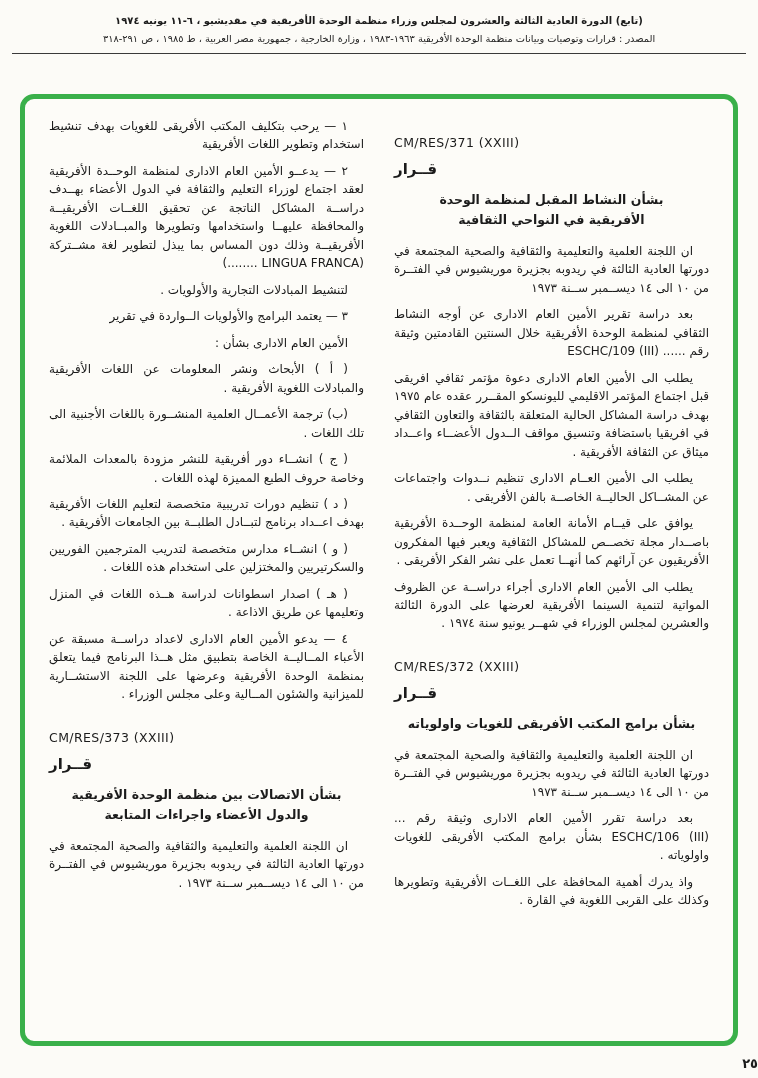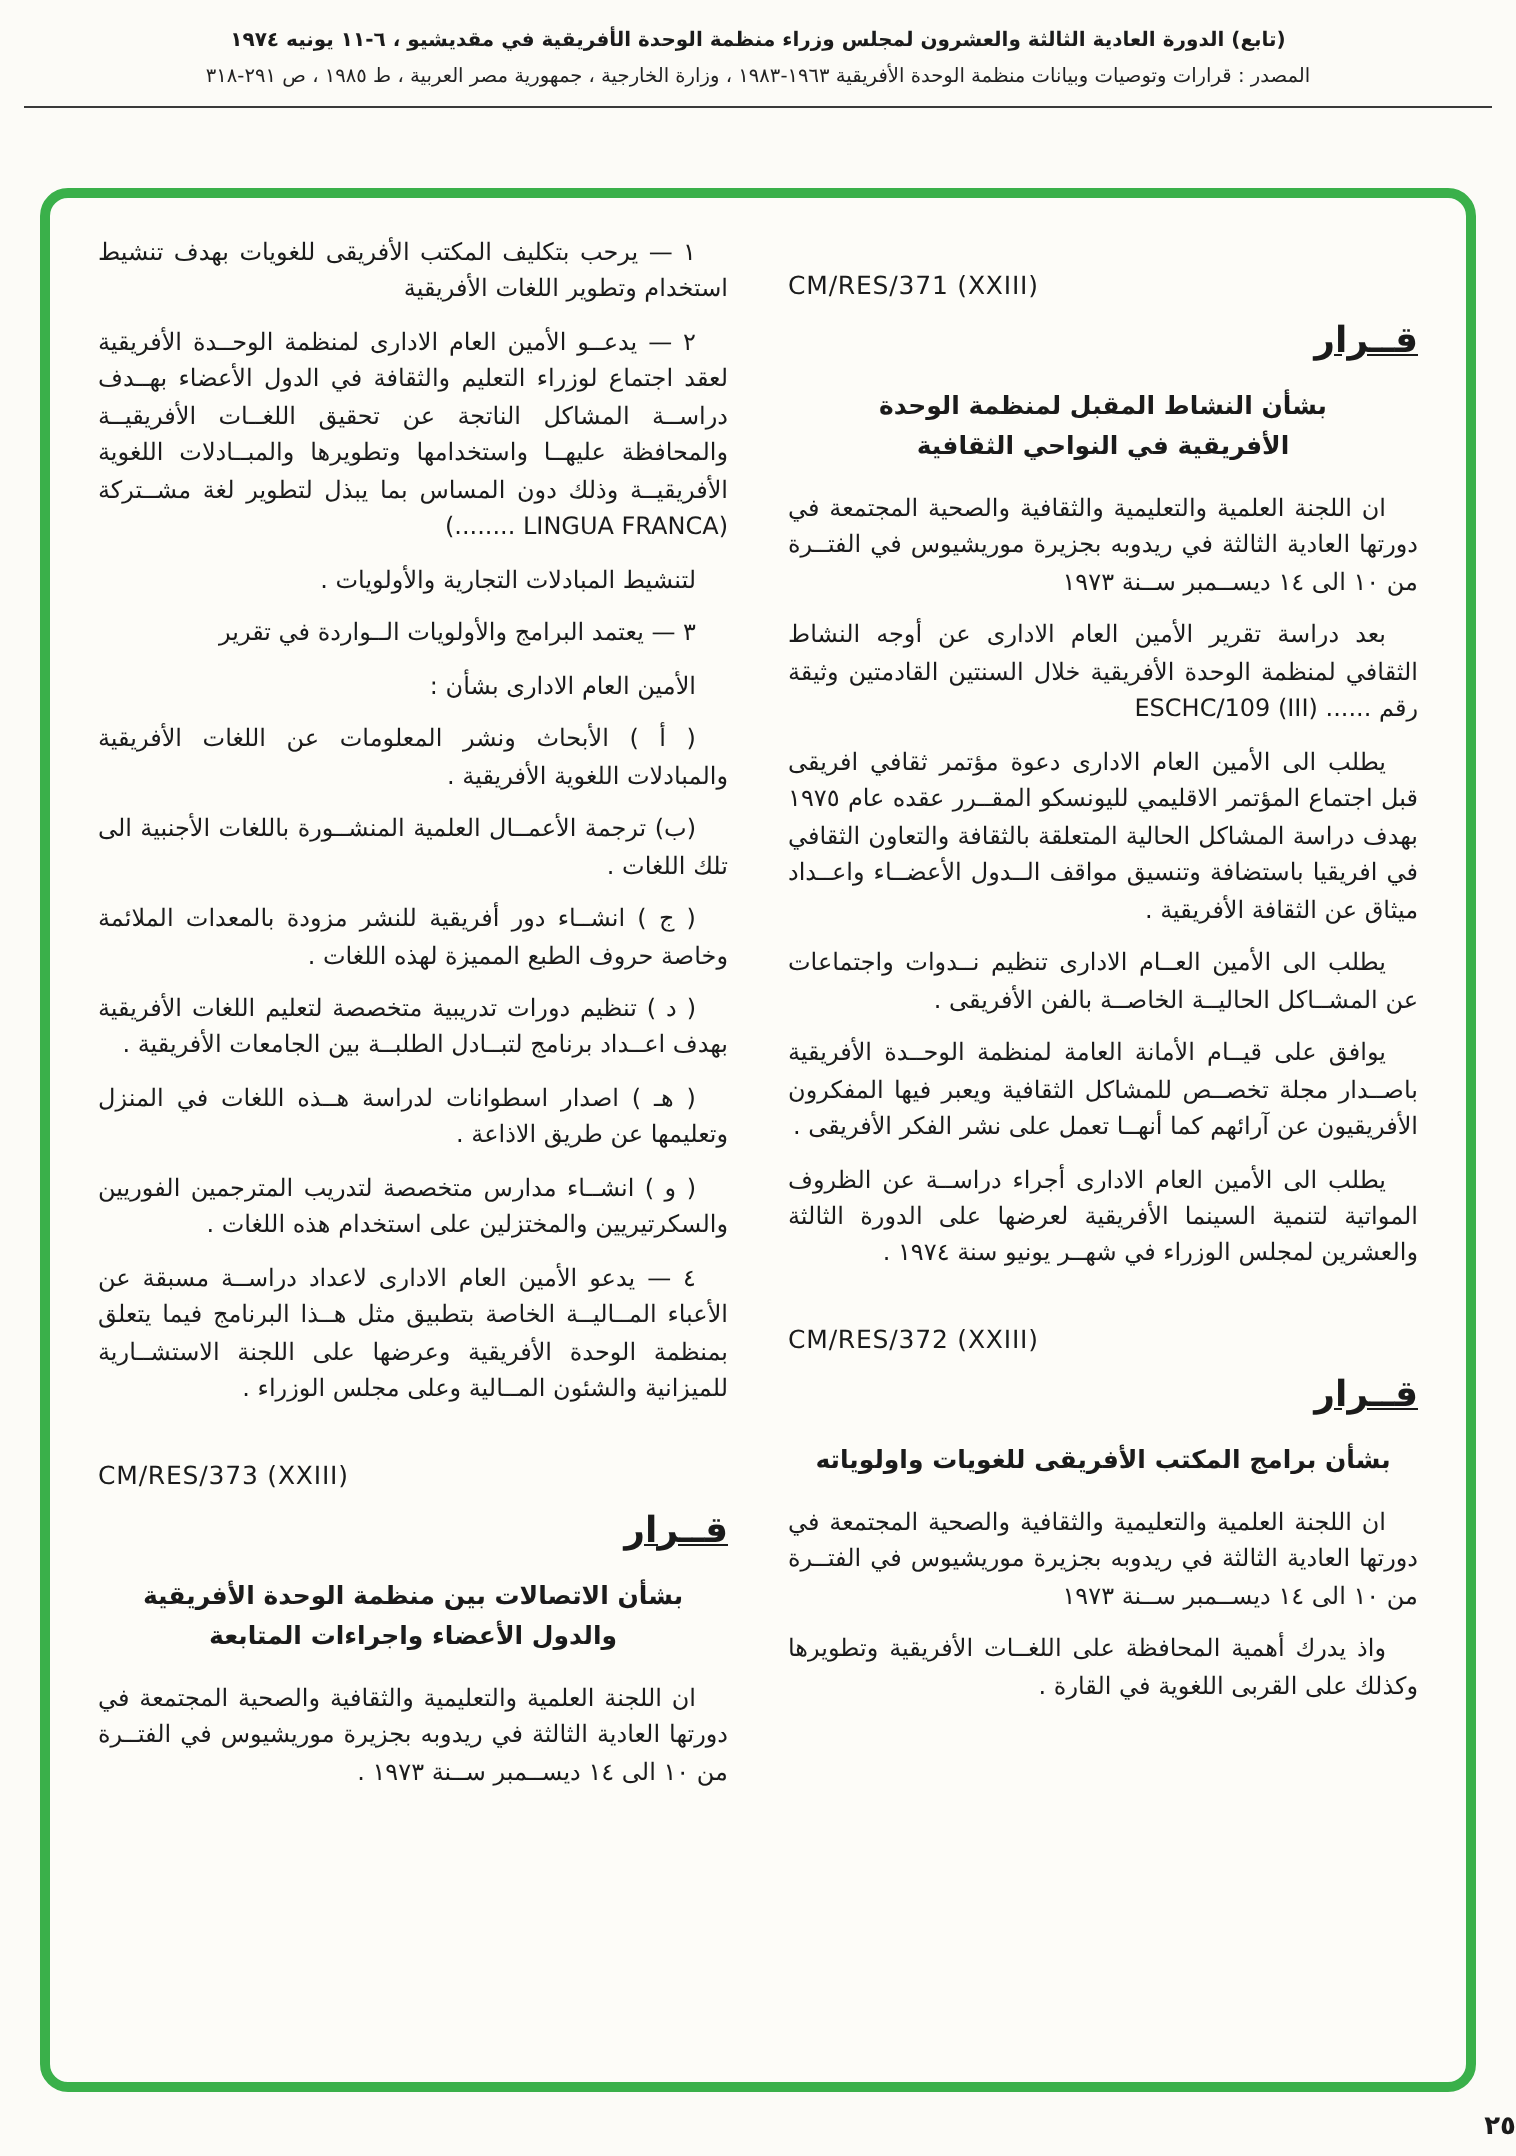--- a/index.html
+++ b/index.html
@@ -22,21 +22,21 @@
     border: 5px solid #3ab04a; border-radius: 14px;
     box-sizing: border-box;
     padding: 18px 24px 14px 24px;
     background: #fdfcf8;
     overflow: hidden;
   }
   .columns { display: flex; gap: 30px; height: 100%; }
   .col { flex: 1; min-width: 0; }
 
   .res-code { direction: ltr; text-align: left; font-size: 12.5px; letter-spacing: .4px; margin: 18px 0 6px; }
-  .res-title { font-size: 18px; font-weight: bold; text-align: right; margin: 10px 0 8px; text-decoration: underline; }
+  .res-title { font-size: 15px; font-weight: bold; text-align: left; margin: 10px 0 8px; }
   .res-subtitle { font-size: 12.5px; font-weight: bold; text-align: center; margin: 12px 0 12px; line-height: 1.6; }
   p.body { font-size: 12px; line-height: 1.54; text-align: justify; text-indent: 16px; margin: 0 0 8px; }
   .res-block-gap { margin-top: 26px; }
 
   .page-number { position: absolute; bottom: 7px; left: 0; right: 0; font-size: 13px; font-weight: bold; }
 </style>
 </head>
 <body>
 
 <div class="page">
@@ -63,35 +63,36 @@
         <p class="body">يطلب الى الأمين العــام الادارى تنظيم نــدوات واجتماعات عن المشــاكل الحاليــة الخاصــة بالفن الأفريقى .</p>
         <p class="body">يوافق على قيــام الأمانة العامة لمنظمة الوحــدة الأفريقية باصــدار مجلة تخصــص للمشاكل الثقافية ويعبر فيها المفكرون الأفريقيون عن آرائهم كما أنهــا تعمل على نشر الفكر الأفريقى .</p>
         <p class="body">يطلب الى الأمين العام الادارى أجراء دراســة عن الظروف المواتية لتنمية السينما الأفريقية لعرضها على الدورة الثالثة والعشرين لمجلس الوزراء في شهــر يونيو سنة ١٩٧٤ .</p>
 
         <div class="res-code res-block-gap">CM/RES/372 (XXIII)</div>
         <div class="res-title">قــرار</div>
         <div class="res-subtitle">
           <div>بشأن برامج المكتب الأفريقى للغويات واولوياته</div>
         </div>
         <p class="body">ان اللجنة العلمية والتعليمية والثقافية والصحية المجتمعة في دورتها العادية الثالثة في ريدوبه بجزيرة موريشيوس في الفتــرة من ١٠ الى ١٤ ديســمبر ســنة ١٩٧٣</p>
+        <p class="body">بعد دراسة تقرر الأمين العام الادارى وثيقة رقم ... ESCHC/106 (III) بشأن برامج المكتب الأفريقى للغويات واولوياته .</p>
         <p class="body">واذ يدرك أهمية المحافظة على اللغــات الأفريقية وتطويرها وكذلك على القربى اللغوية في القارة .</p>
       </section>
 
       <section class="col">
         <p class="body">١ — يرحب بتكليف المكتب الأفريقى للغويات بهدف تنشيط استخدام وتطوير اللغات الأفريقية</p>
         <p class="body">٢ — يدعــو الأمين العام الادارى لمنظمة الوحــدة الأفريقية لعقد اجتماع لوزراء التعليم والثقافة في الدول الأعضاء بهــدف دراســة المشاكل الناتجة عن تحقيق اللغــات الأفريقيــة والمحافظة عليهــا واستخدامها وتطويرها والمبــادلات اللغوية الأفريقيــة وذلك دون المساس بما يبذل لتطوير لغة مشــتركة (LINGUA FRANCA ........)</p>
         <p class="body">لتنشيط المبادلات التجارية والأولويات .</p>
         <p class="body">٣ — يعتمد البرامج والأولويات الــواردة في تقرير</p>
         <p class="body">الأمين العام الادارى بشأن :</p>
         <p class="body">( أ ) الأبحاث ونشر المعلومات عن اللغات الأفريقية والمبادلات اللغوية الأفريقية .</p>
         <p class="body">(ب) ترجمة الأعمــال العلمية المنشــورة باللغات الأجنبية الى تلك اللغات .</p>
         <p class="body">( ج ) انشــاء دور أفريقية للنشر مزودة بالمعدات الملائمة وخاصة حروف الطبع المميزة لهذه اللغات .</p>
         <p class="body">( د ) تنظيم دورات تدريبية متخصصة لتعليم اللغات الأفريقية بهدف اعــداد برنامج لتبــادل الطلبــة بين الجامعات الأفريقية .</p>
+        <p class="body">( و ) انشــاء مدارس متخصصة لتدريب المترجمين الفوريين والسكرتيريين والمختزلين على استخدام هذه اللغات .</p>
         <p class="body">( هـ ) اصدار اسطوانات لدراسة هــذه اللغات في المنزل وتعليمها عن طريق الاذاعة .</p>
-        <p class="body">( و ) انشــاء مدارس متخصصة لتدريب المترجمين الفوريين والسكرتيريين والمختزلين على استخدام هذه اللغات .</p>
         <p class="body">٤ — يدعو الأمين العام الادارى لاعداد دراســة مسبقة عن الأعباء المــاليــة الخاصة بتطبيق مثل هــذا البرنامج فيما يتعلق بمنظمة الوحدة الأفريقية وعرضها على اللجنة الاستشــارية للميزانية والشئون المــالية وعلى مجلس الوزراء .</p>
 
         <div class="res-code res-block-gap">CM/RES/373 (XXIII)</div>
         <div class="res-title">قــرار</div>
         <div class="res-subtitle">
           <div>بشأن الاتصالات بين منظمة الوحدة الأفريقية</div>
           <div>والدول الأعضاء واجراءات المتابعة</div>
         </div>
         <p class="body">ان اللجنة العلمية والتعليمية والثقافية والصحية المجتمعة في دورتها العادية الثالثة في ريدوبه بجزيرة موريشيوس في الفتــرة من ١٠ الى ١٤ ديســمبر ســنة ١٩٧٣ .</p>
       </section>

